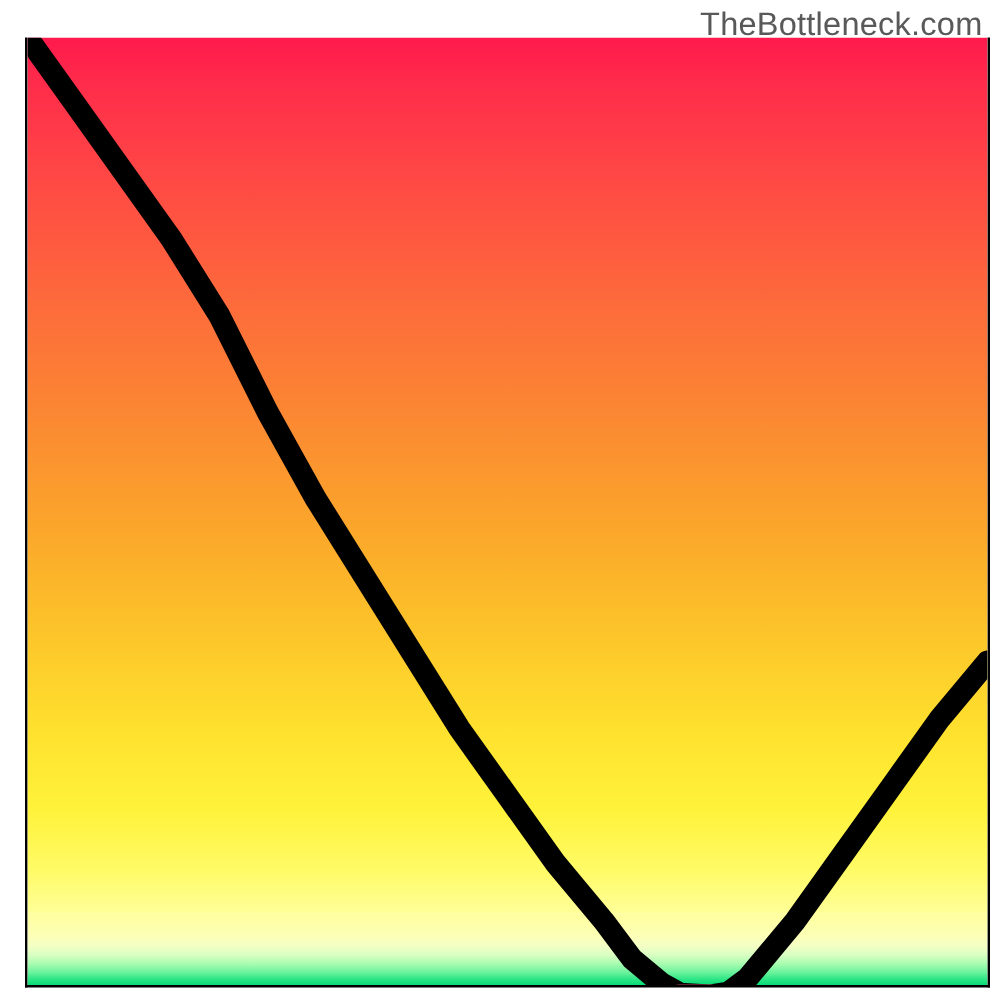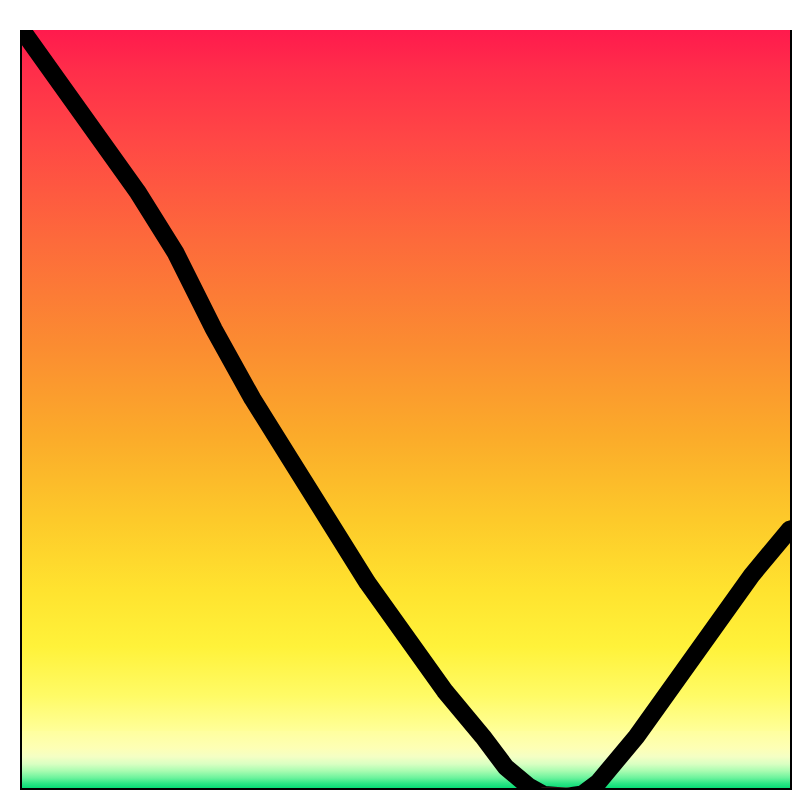--- a/index.html
+++ b/index.html
@@ -101,20 +101,21 @@
     fill: #cf5a63;
     stroke: #ac4850;
     stroke-width: 0.6;
   }
 </style>
 </head>
 <body>
 
 <div class="stage">
 
+  <div class="watermark">TheBottleneck.com</div>
 
   <div class="plot-wrap">
     <div class="grad">
       <div class="grad-top"></div>
       <div class="grad-bottom"></div>
     </div>
 
     <svg class="curve" viewBox="0 0 100 100" preserveAspectRatio="none">
       <path d="M0.00 0.00 L5.00 7.00 L10.00 14.00 L15.00 21.00 L20.00 29.00 L25.00 39.00 L30.00 48.00 L35.00 56.00 L40.00 64.00 L45.00 72.00 L50.00 79.00 L55.00 86.00 L60.00 92.00 L63.00 96.00 L66.00 98.50 L68.00 99.60 L71.00 99.80 L73.00 99.50 L75.00 98.00 L80.00 92.00 L85.00 85.00 L90.00 78.00 L95.00 71.00 L100.00 65.00" id="curvePath"></path>
       <rect id="markerRect" class="marker" rx="0.7" ry="0.7" x="67.10" y="98.95" width="4.80" height="1.50"></rect>

